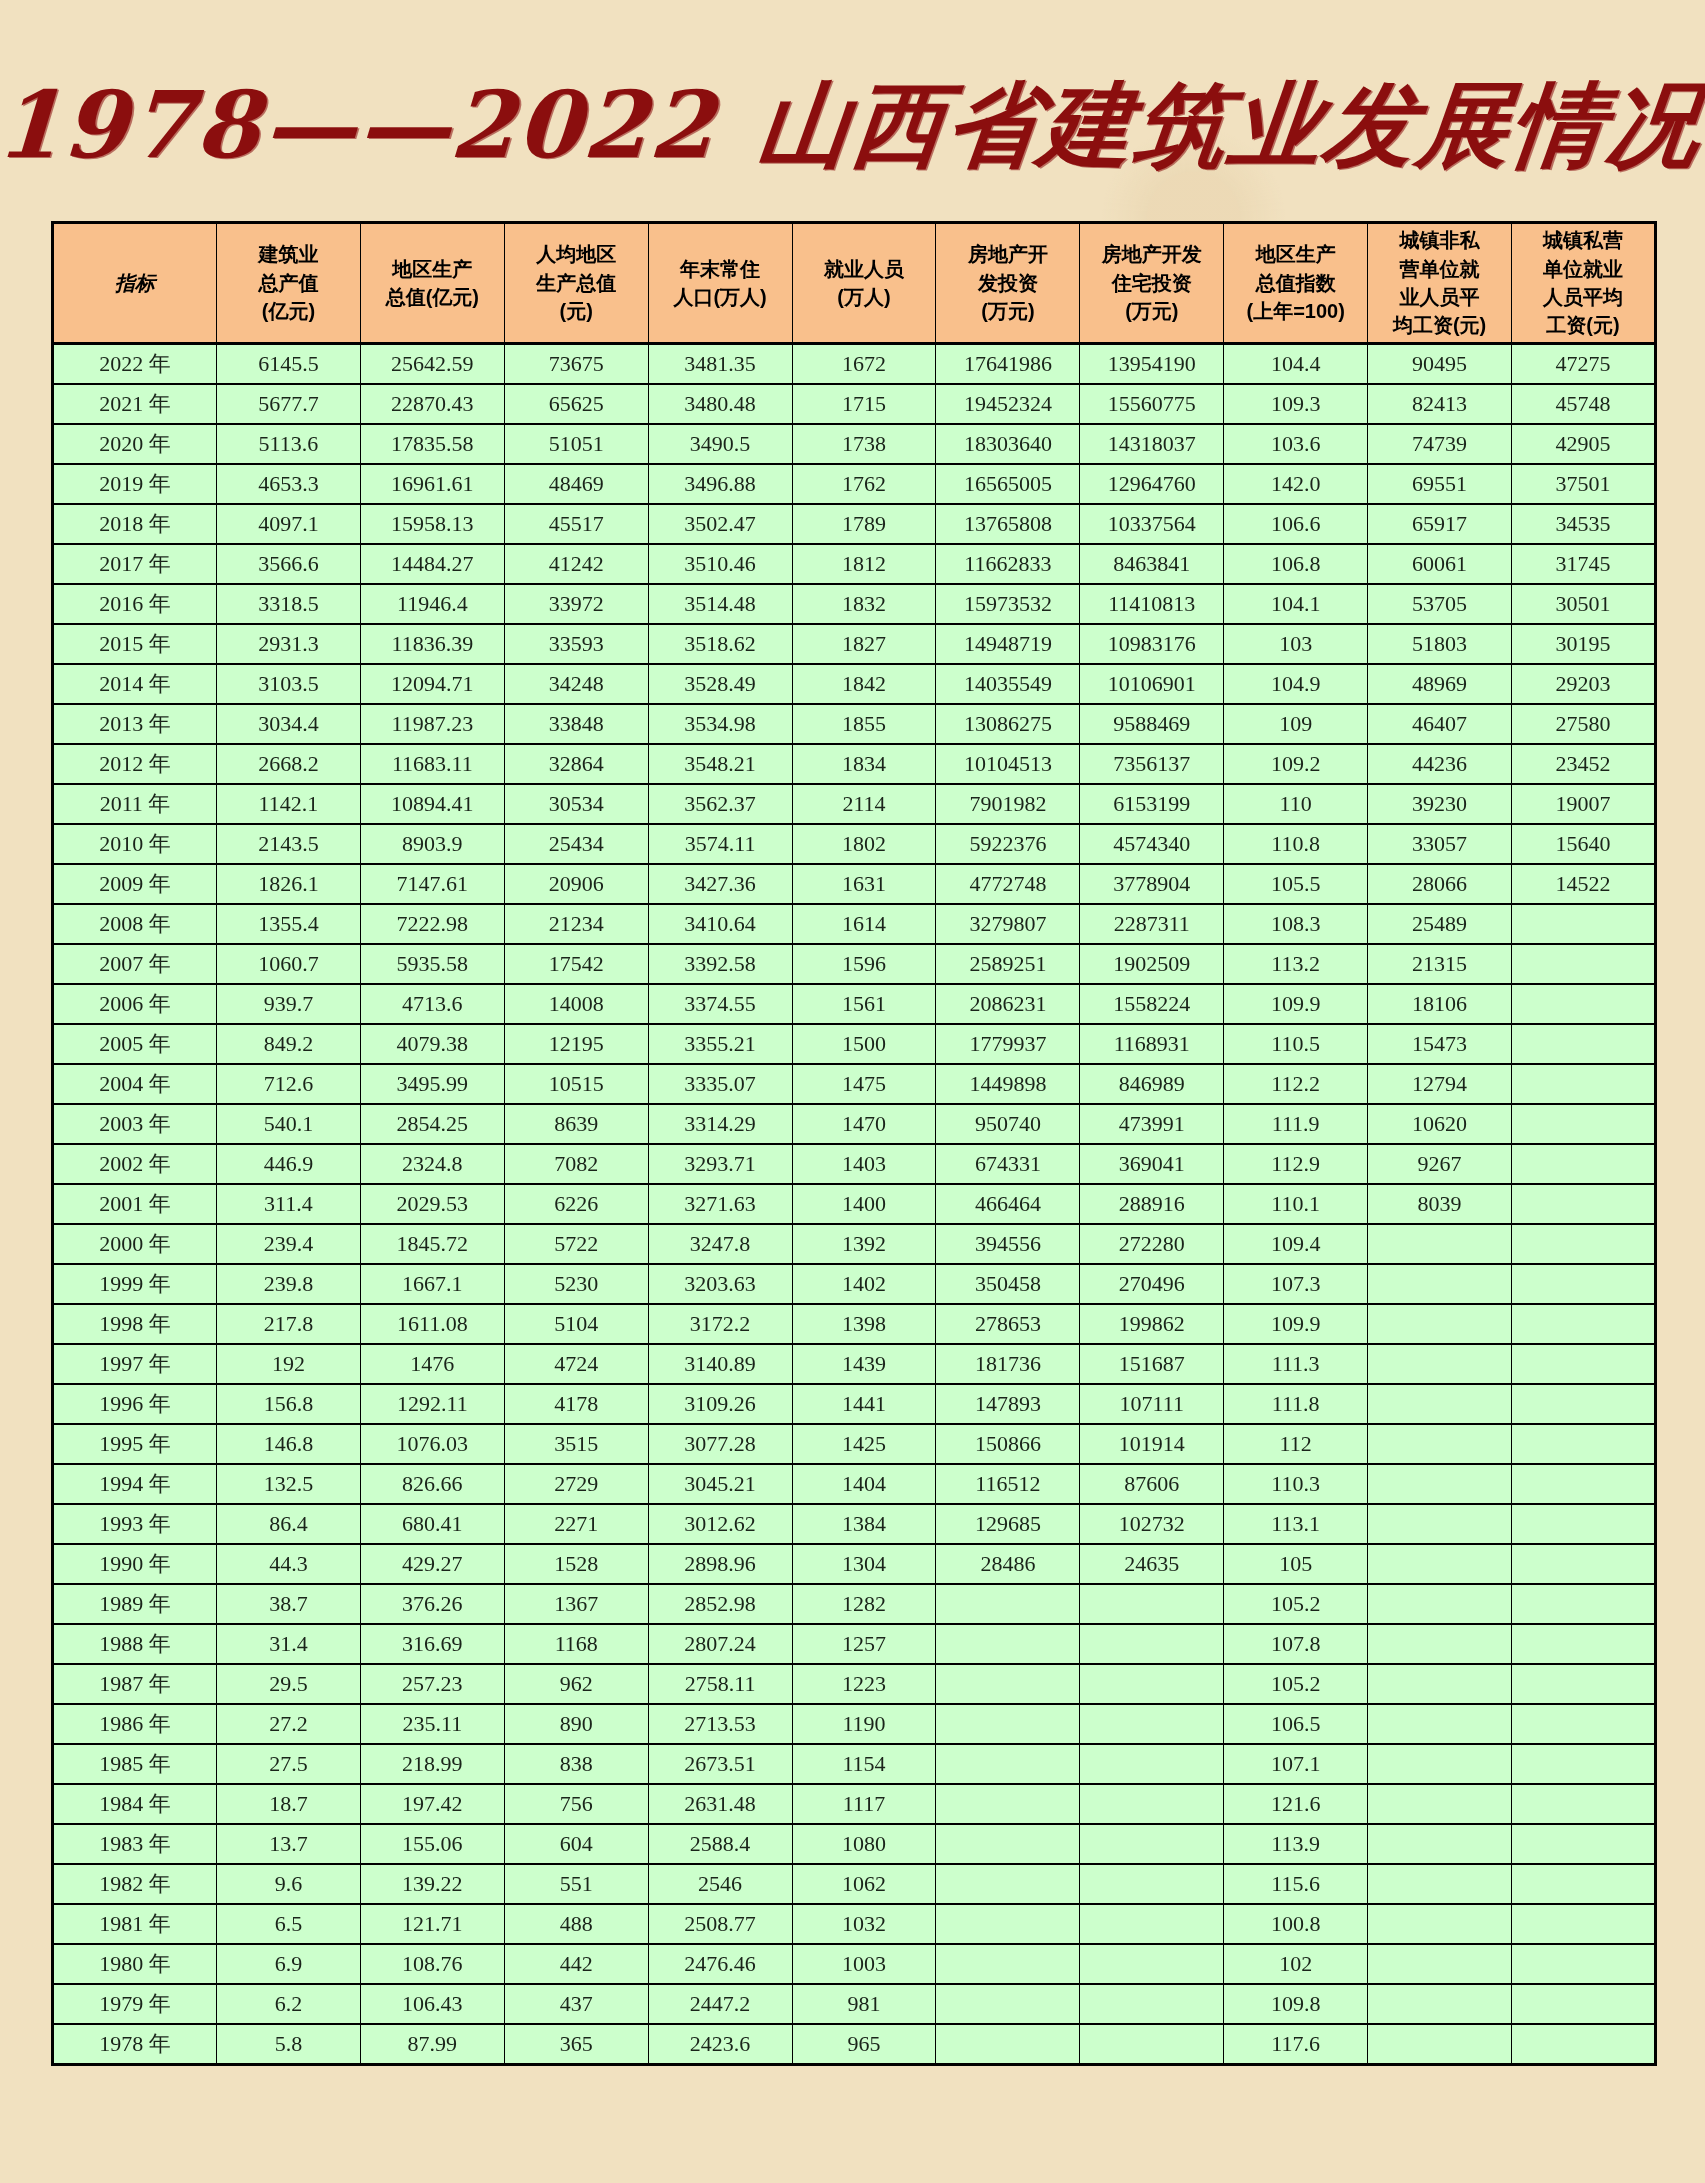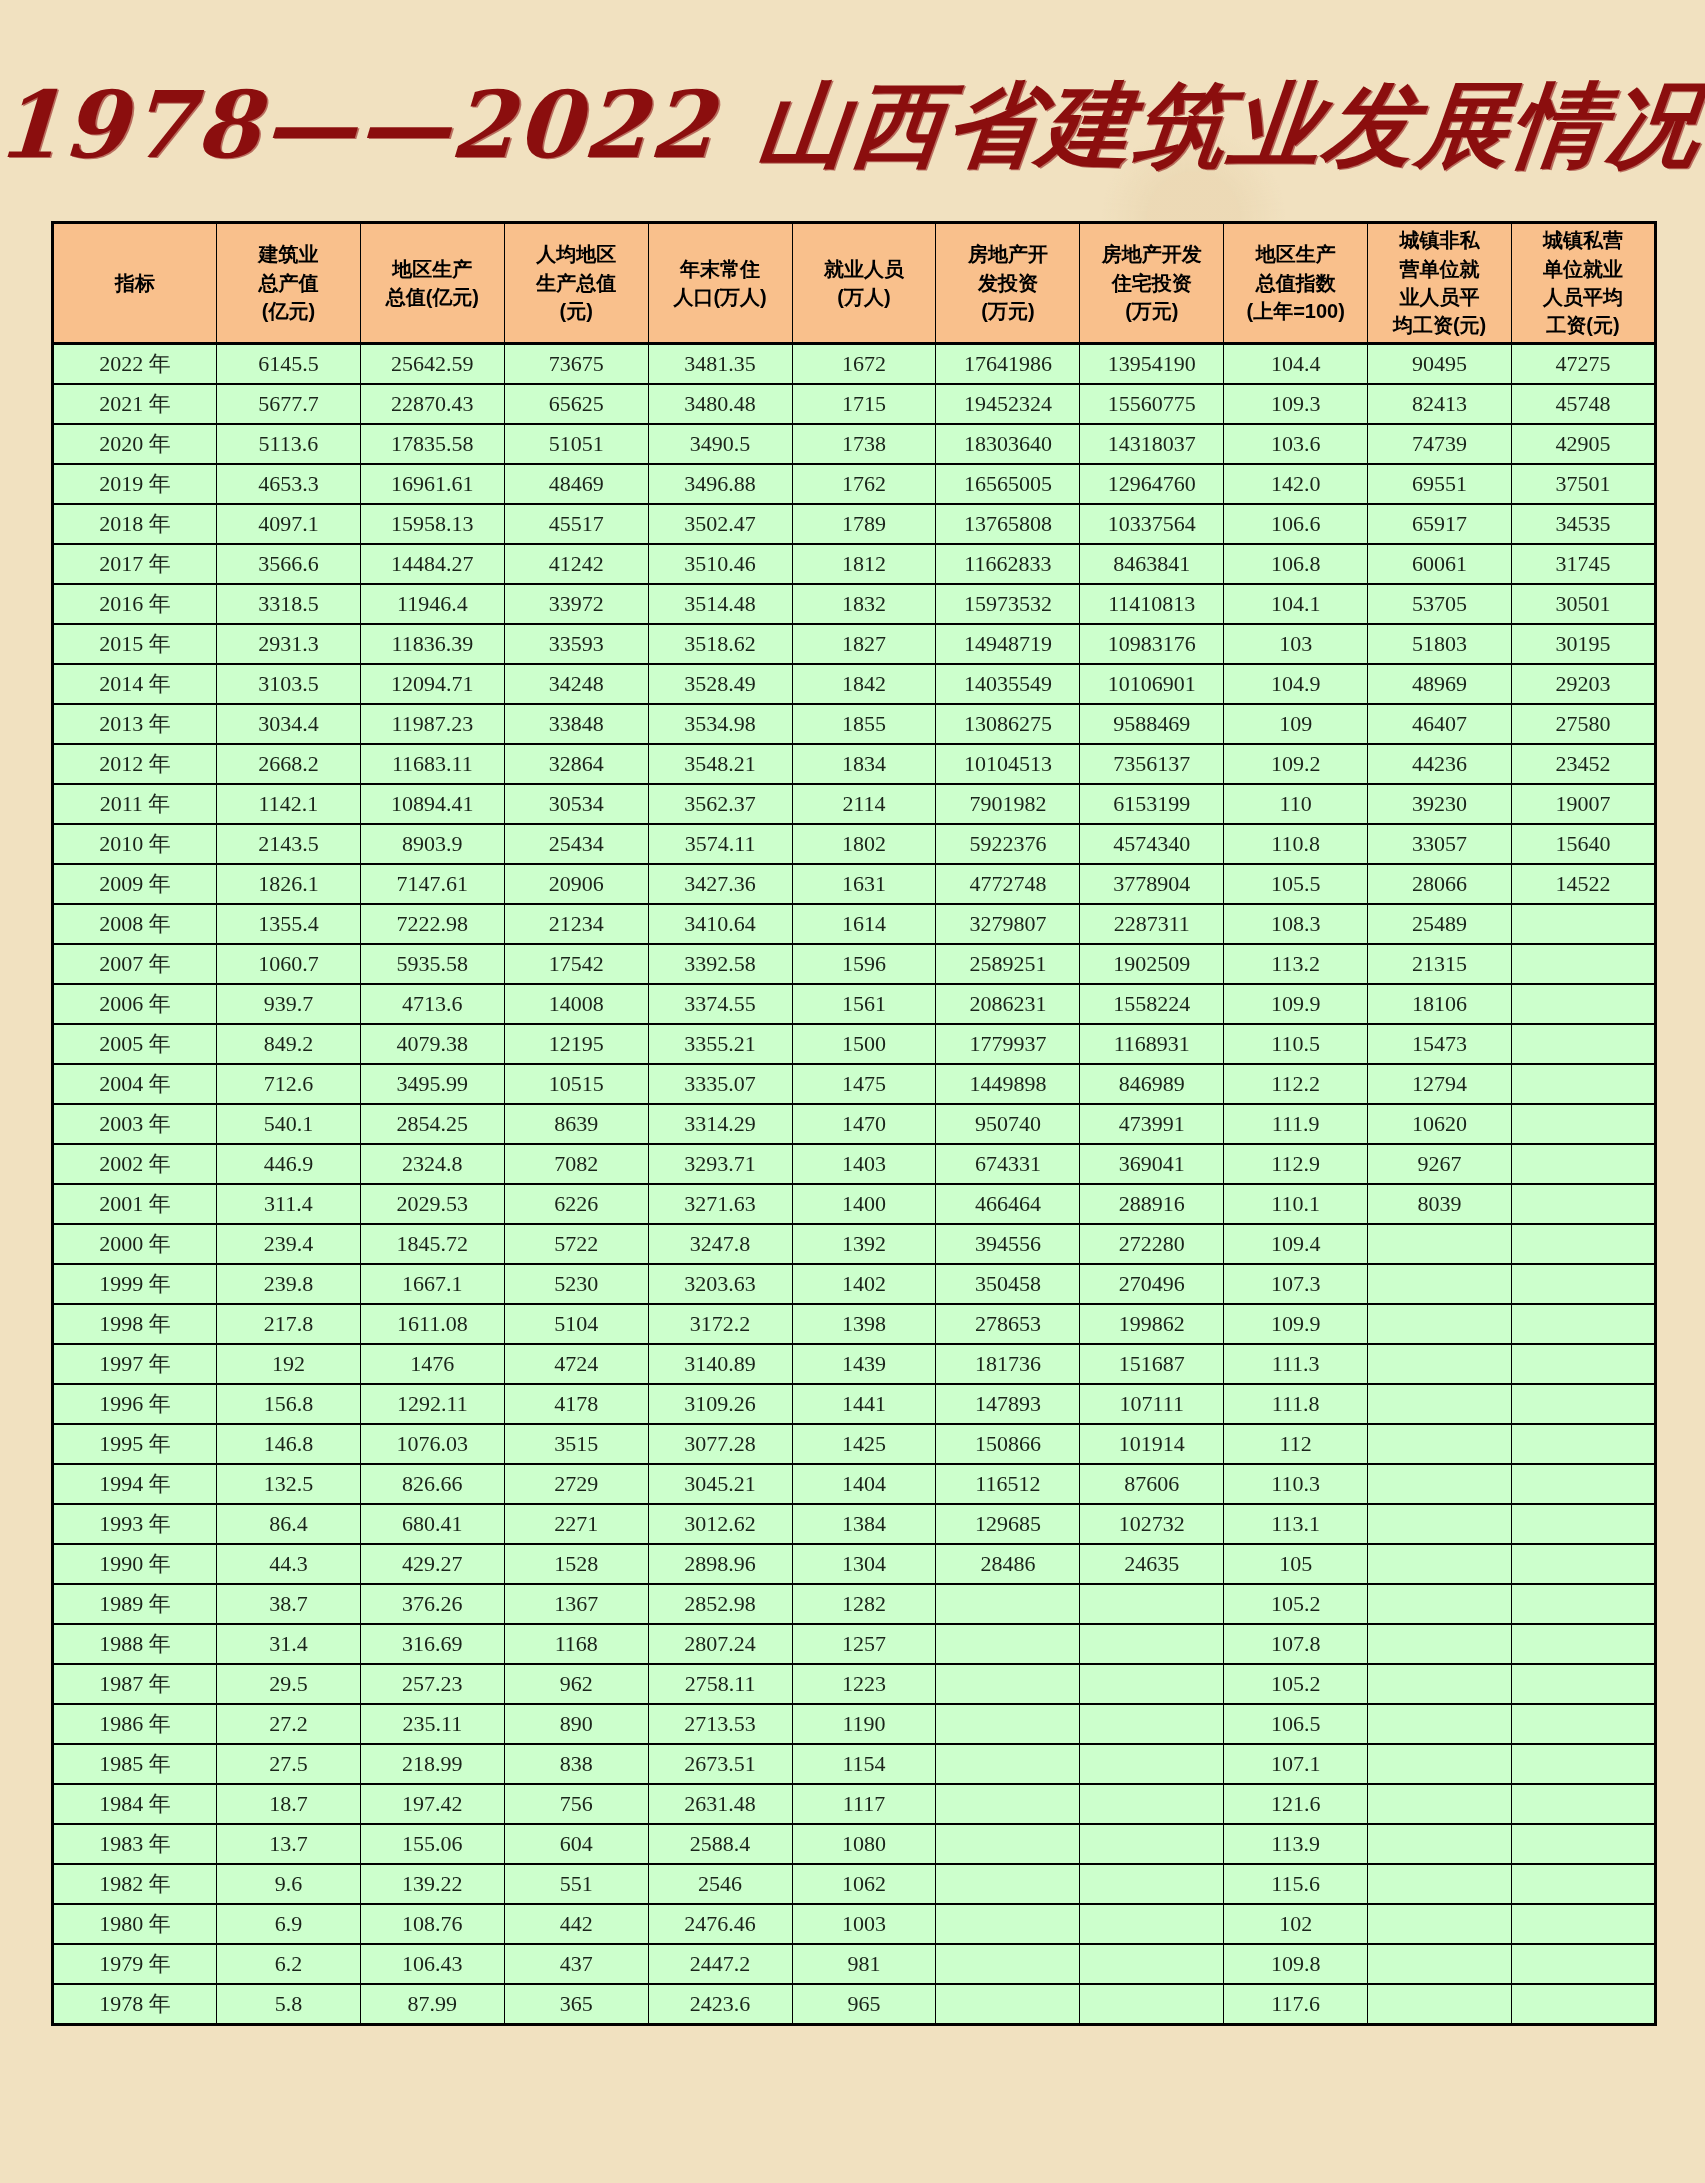--- a/index.html
+++ b/index.html
@@ -55,21 +55,21 @@
     font-family: "Liberation Sans", sans-serif;
     font-weight: bold;
     font-size: 20px;
     line-height: 1.42;
     color: #000;
     height: 111px;
     padding: 2.3px 3.5px;
     white-space: pre-line;
     border-bottom: 3.5px solid var(--border-color, #000);
   }
-  table.stats thead th:first-child { width: 155px; }
+  table.stats thead th:first-child { width: 155px; font-style: italic; }
   table.stats td {
     font-family: "Liberation Serif", serif;
     font-size: 22px;
     color: #1A241A;
     height: 38px;
     padding: 0 2.3px;
     white-space: nowrap;
   }
 </style>
 </head>
@@ -614,20 +614,33 @@
         <td>551</td>
         <td>2546</td>
         <td>1062</td>
         <td></td>
         <td></td>
         <td>115.6</td>
         <td></td>
         <td></td>
       </tr>
       <tr>
+        <td>1981 年</td>
+        <td>6.5</td>
+        <td>121.71</td>
+        <td>488</td>
+        <td>2508.77</td>
+        <td>1032</td>
+        <td></td>
+        <td></td>
+        <td>100.8</td>
+        <td></td>
+        <td></td>
+      </tr>
+      <tr>
         <td>1980 年</td>
         <td>6.9</td>
         <td>108.76</td>
         <td>442</td>
         <td>2476.46</td>
         <td>1003</td>
         <td></td>
         <td></td>
         <td>102</td>
         <td></td>

